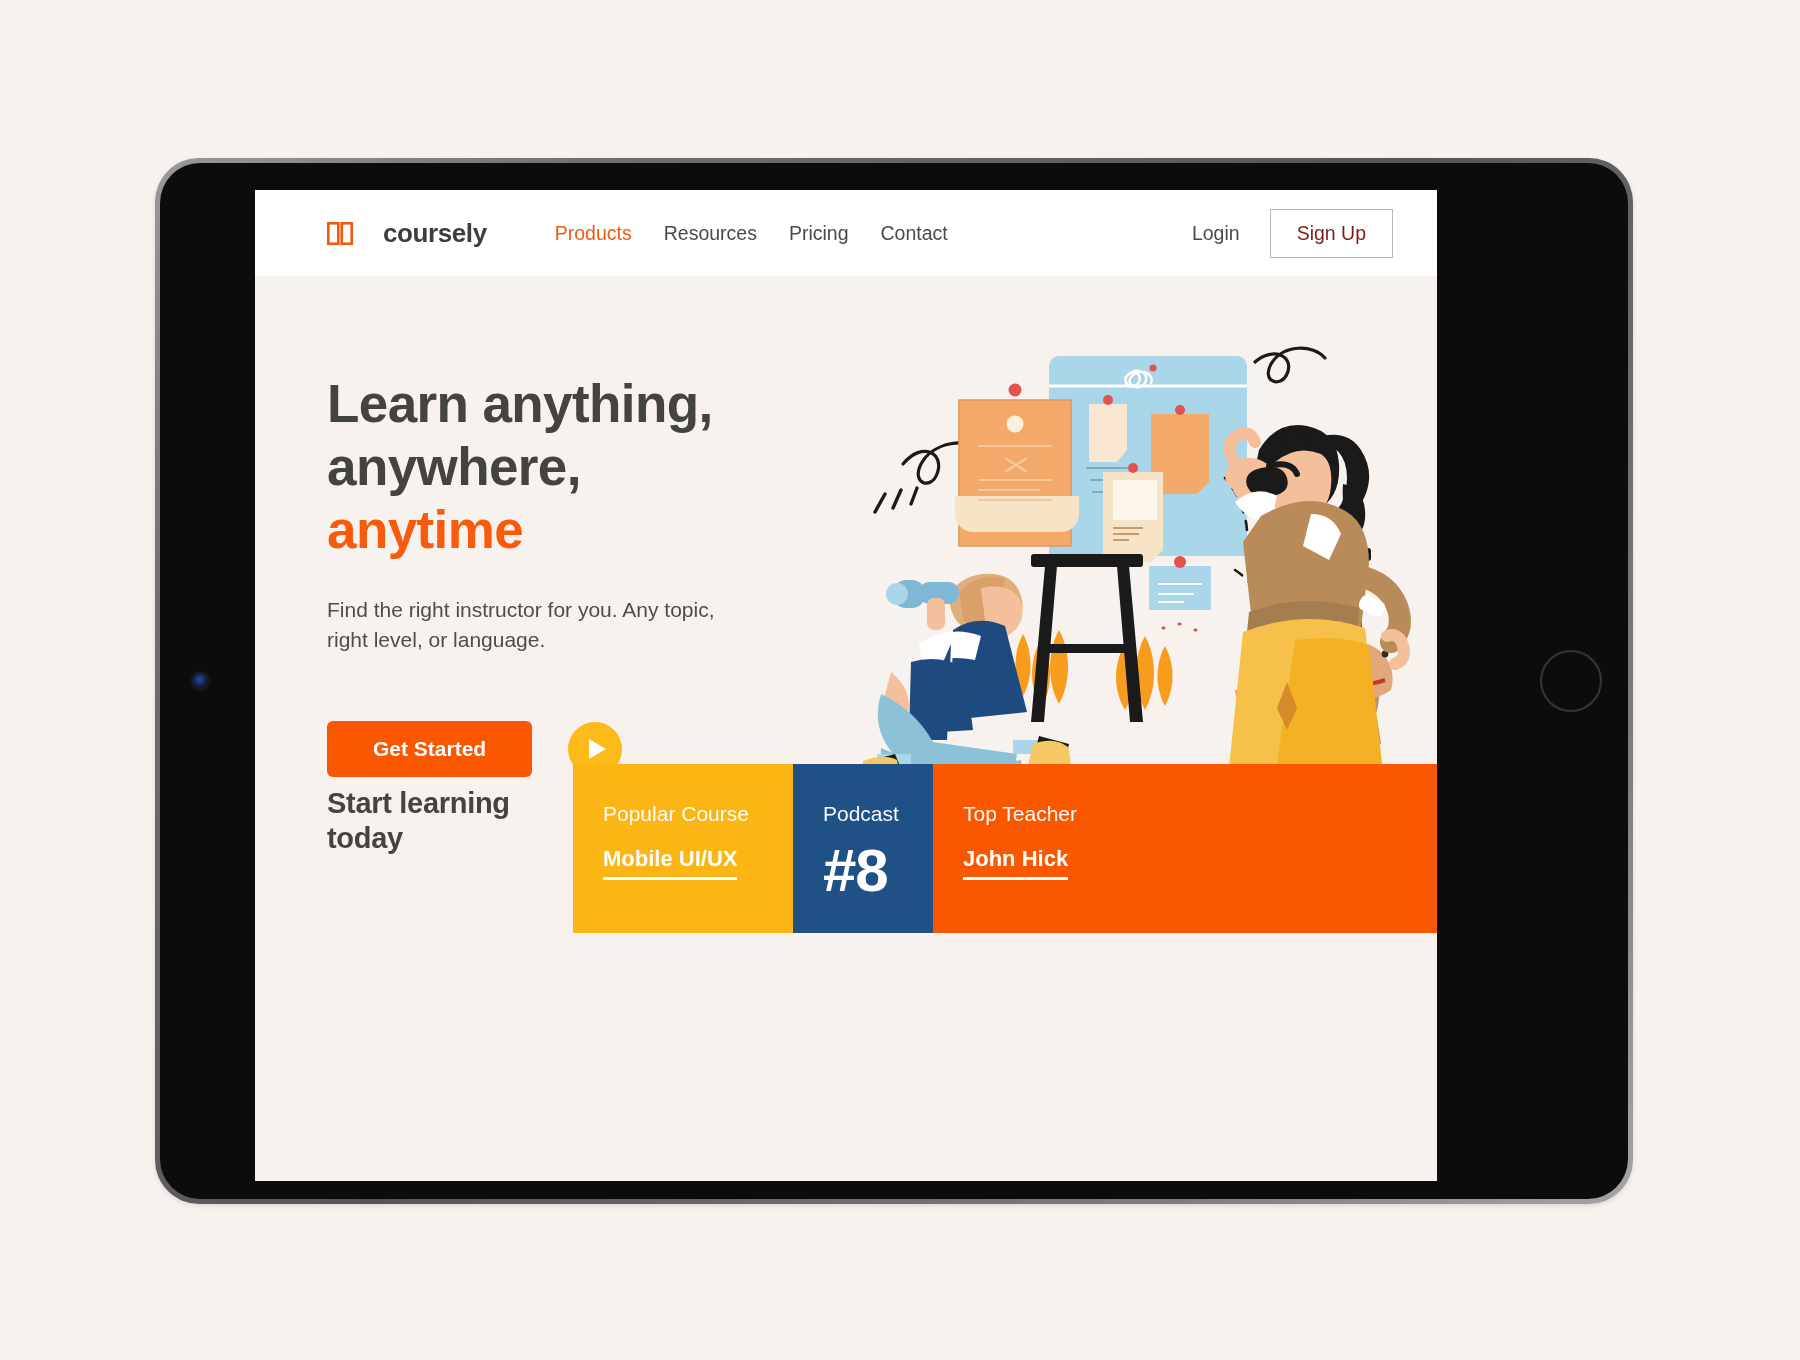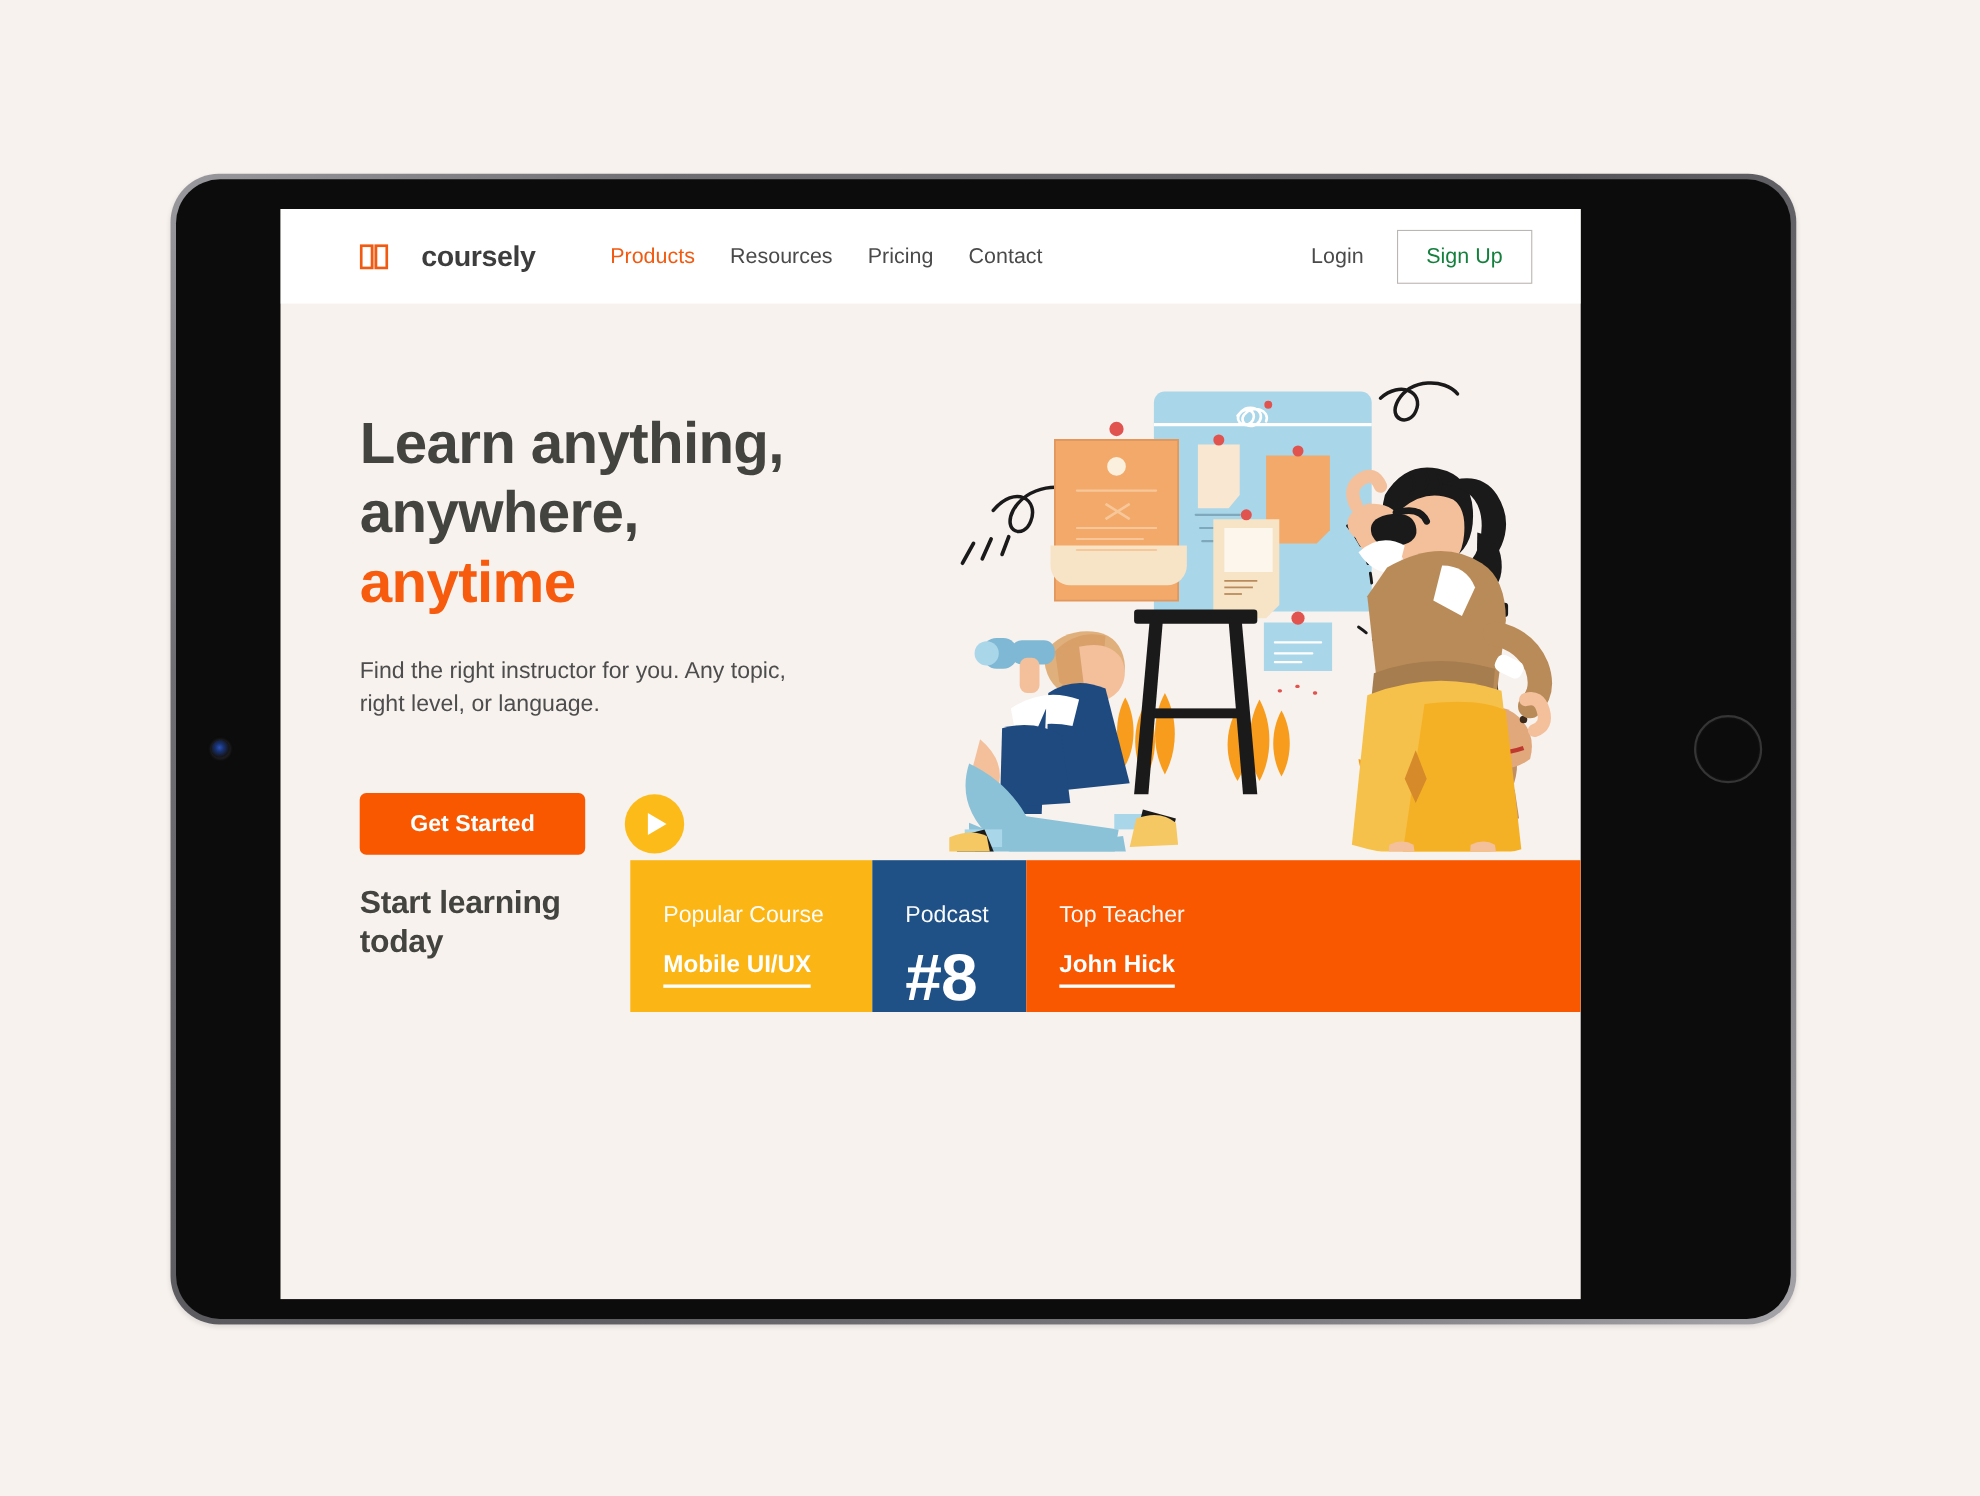--- a/index.html
+++ b/index.html
@@ -74,21 +74,21 @@
     letter-spacing: -0.4px;
   }
   .nav-links { display: flex; align-items: center; gap: 32px; margin-left: 68px; }
   .nav-link {
     font-size: 19.5px; color: #4a4a4a; cursor: pointer; white-space: nowrap;
   }
   .nav-link.active { color: #f15a10; }
   .nav-right { margin-left: auto; display: flex; align-items: center; gap: 30px; }
   .login-link { font-size: 19.5px; color: #4a4a4a; cursor: pointer; }
   .signup-btn {
-    font-size: 19.5px; color: #15803d;
+    font-size: 19.5px; color: #7f1d1d;
     border: 1px solid #b9b6b3;
     background: #ffffff;
     padding: 12px 26px;
     cursor: pointer;
     font-family: inherit;
   }
 
   
   .hero {
     position: relative;
@@ -129,24 +129,24 @@
   
   .illus {
     position: absolute;
     right: 14px; top: 68px;
     width: 560px; height: 430px;
   }
 
   
   .bottom {
     position: absolute;
-    left: 0; bottom: 16px;
+    left: 0; bottom: 3px;
     width: 100%;
     display: flex; align-items: stretch;
-    height: 138px;
+    height: 169px;
   }
   .start-block {
     width: 318px;
     padding: 22px 0 0 72px;
     font-size: 29px; font-weight: bold; line-height: 1.22;
     color: #43433f; letter-spacing: -0.3px;
   }
   .card {
     padding: 38px 37px 0 30px;
     color: #ffffff;

